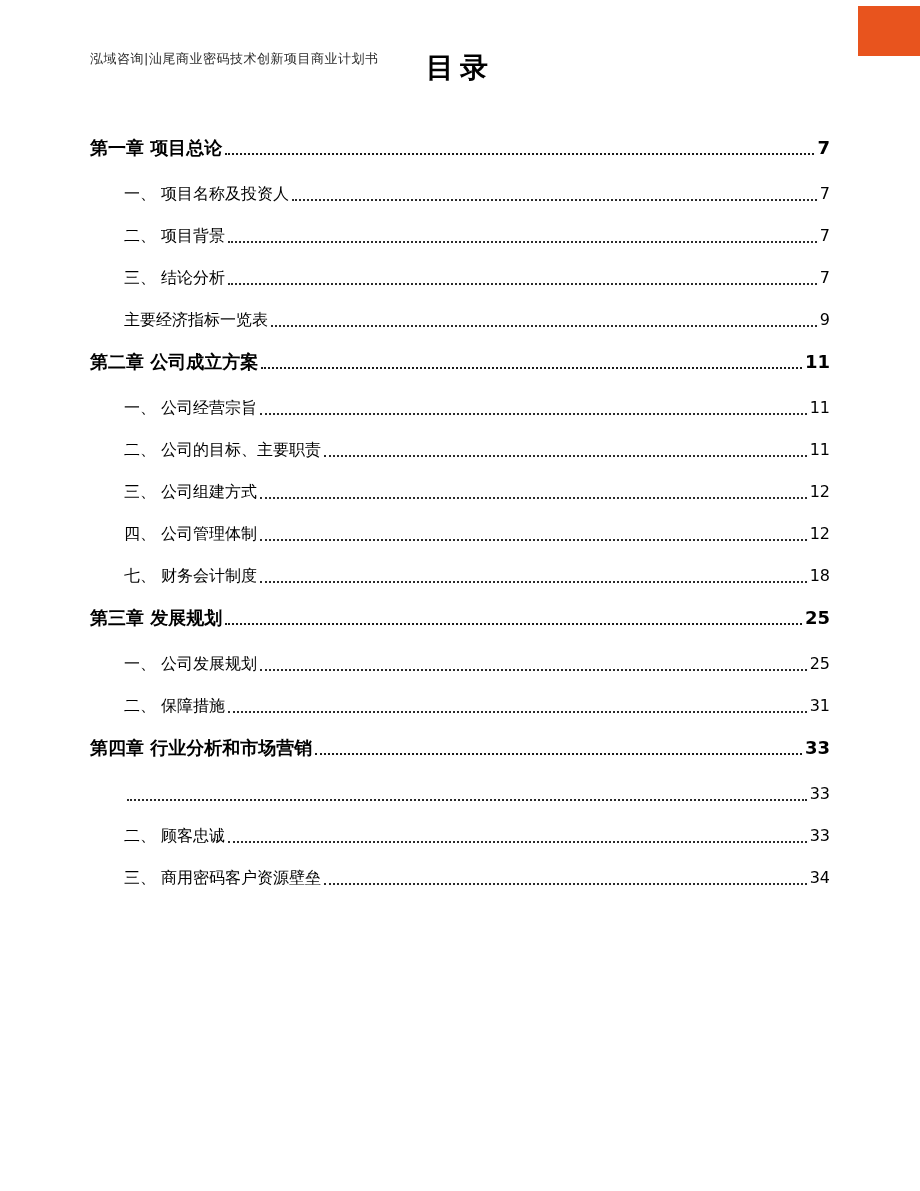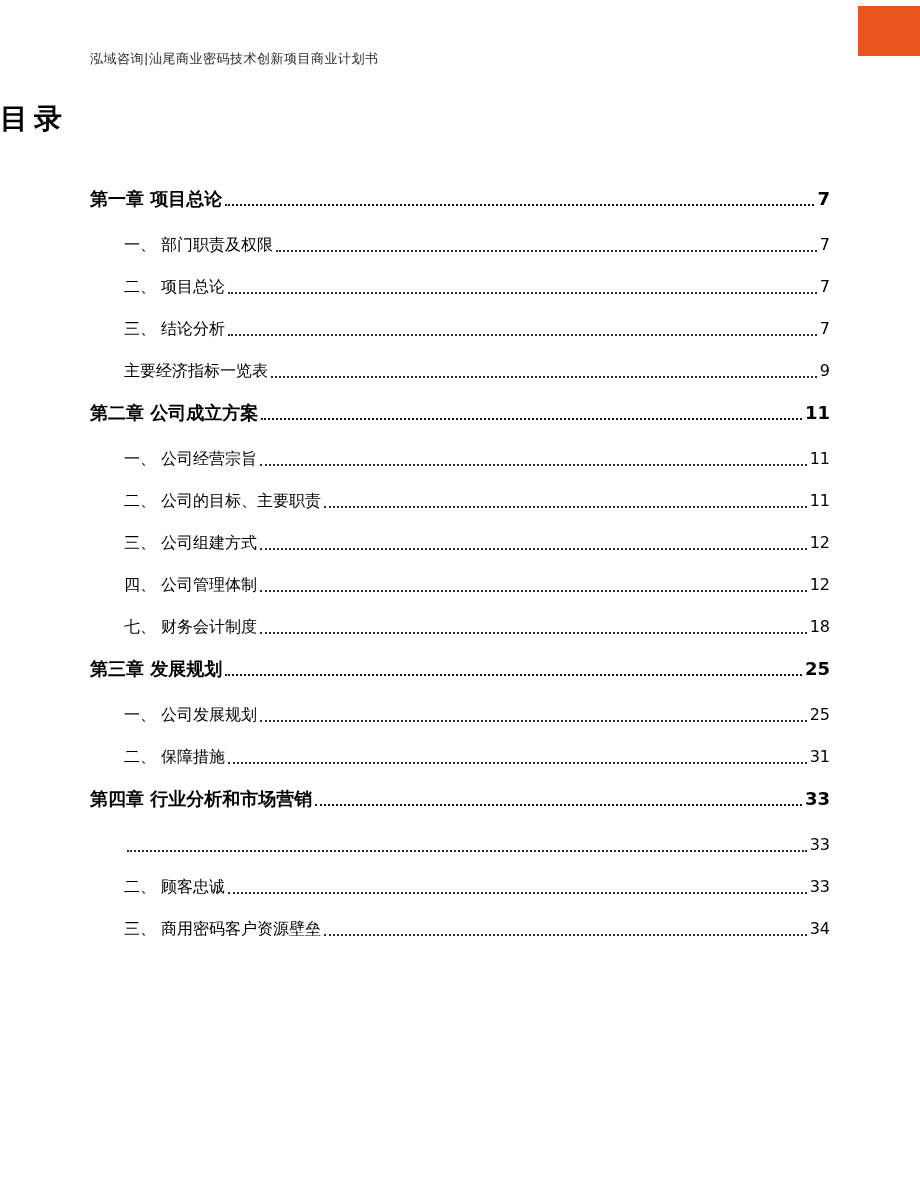--- a/index.html
+++ b/index.html
@@ -27,22 +27,22 @@
   .doc-header {
     position: absolute;
     top: 50px;
     left: 90px;
     font-size: 13px;
     letter-spacing: 0.5px;
     color: #2b2b2b;
     white-space: nowrap;
   }
   .page-title {
-    padding-top: 100px;
-    text-align: left;
+    padding-top: 49px;
+    text-align: center;
     font-size: 28px;
     font-weight: bold;
     letter-spacing: 6px;
     color: #000000;
   }
   .toc {
     margin: 48px 90px 0 90px;
   }
   .toc-row {
     display: flex;
@@ -85,26 +85,26 @@
   <div class="corner-accent" style="background: rgb(232, 84, 30);"></div>
   <div class="doc-header">泓域咨询|汕尾商业密码技术创新项目商业计划书</div>
   <div class="page-title">目录</div>
   <div class="toc" id="toc-list">
       <div class="toc-row chapter">
         <span class="label">第一章 项目总论</span>
         <span class="leader"></span>
         <span class="pageno">7</span>
       </div>
       <div class="toc-row section">
-        <span class="label">一、 部门职责及权限</span>
+        <span class="label">一、 项目名称及投资人</span>
         <span class="leader"></span>
         <span class="pageno">7</span>
       </div>
       <div class="toc-row section">
-        <span class="label">二、 项目总论</span>
+        <span class="label">二、 项目背景</span>
         <span class="leader"></span>
         <span class="pageno">7</span>
       </div>
       <div class="toc-row section">
         <span class="label">三、 结论分析</span>
         <span class="leader"></span>
         <span class="pageno">7</span>
       </div>
       <div class="toc-row section">
         <span class="label">主要经济指标一览表</span>

